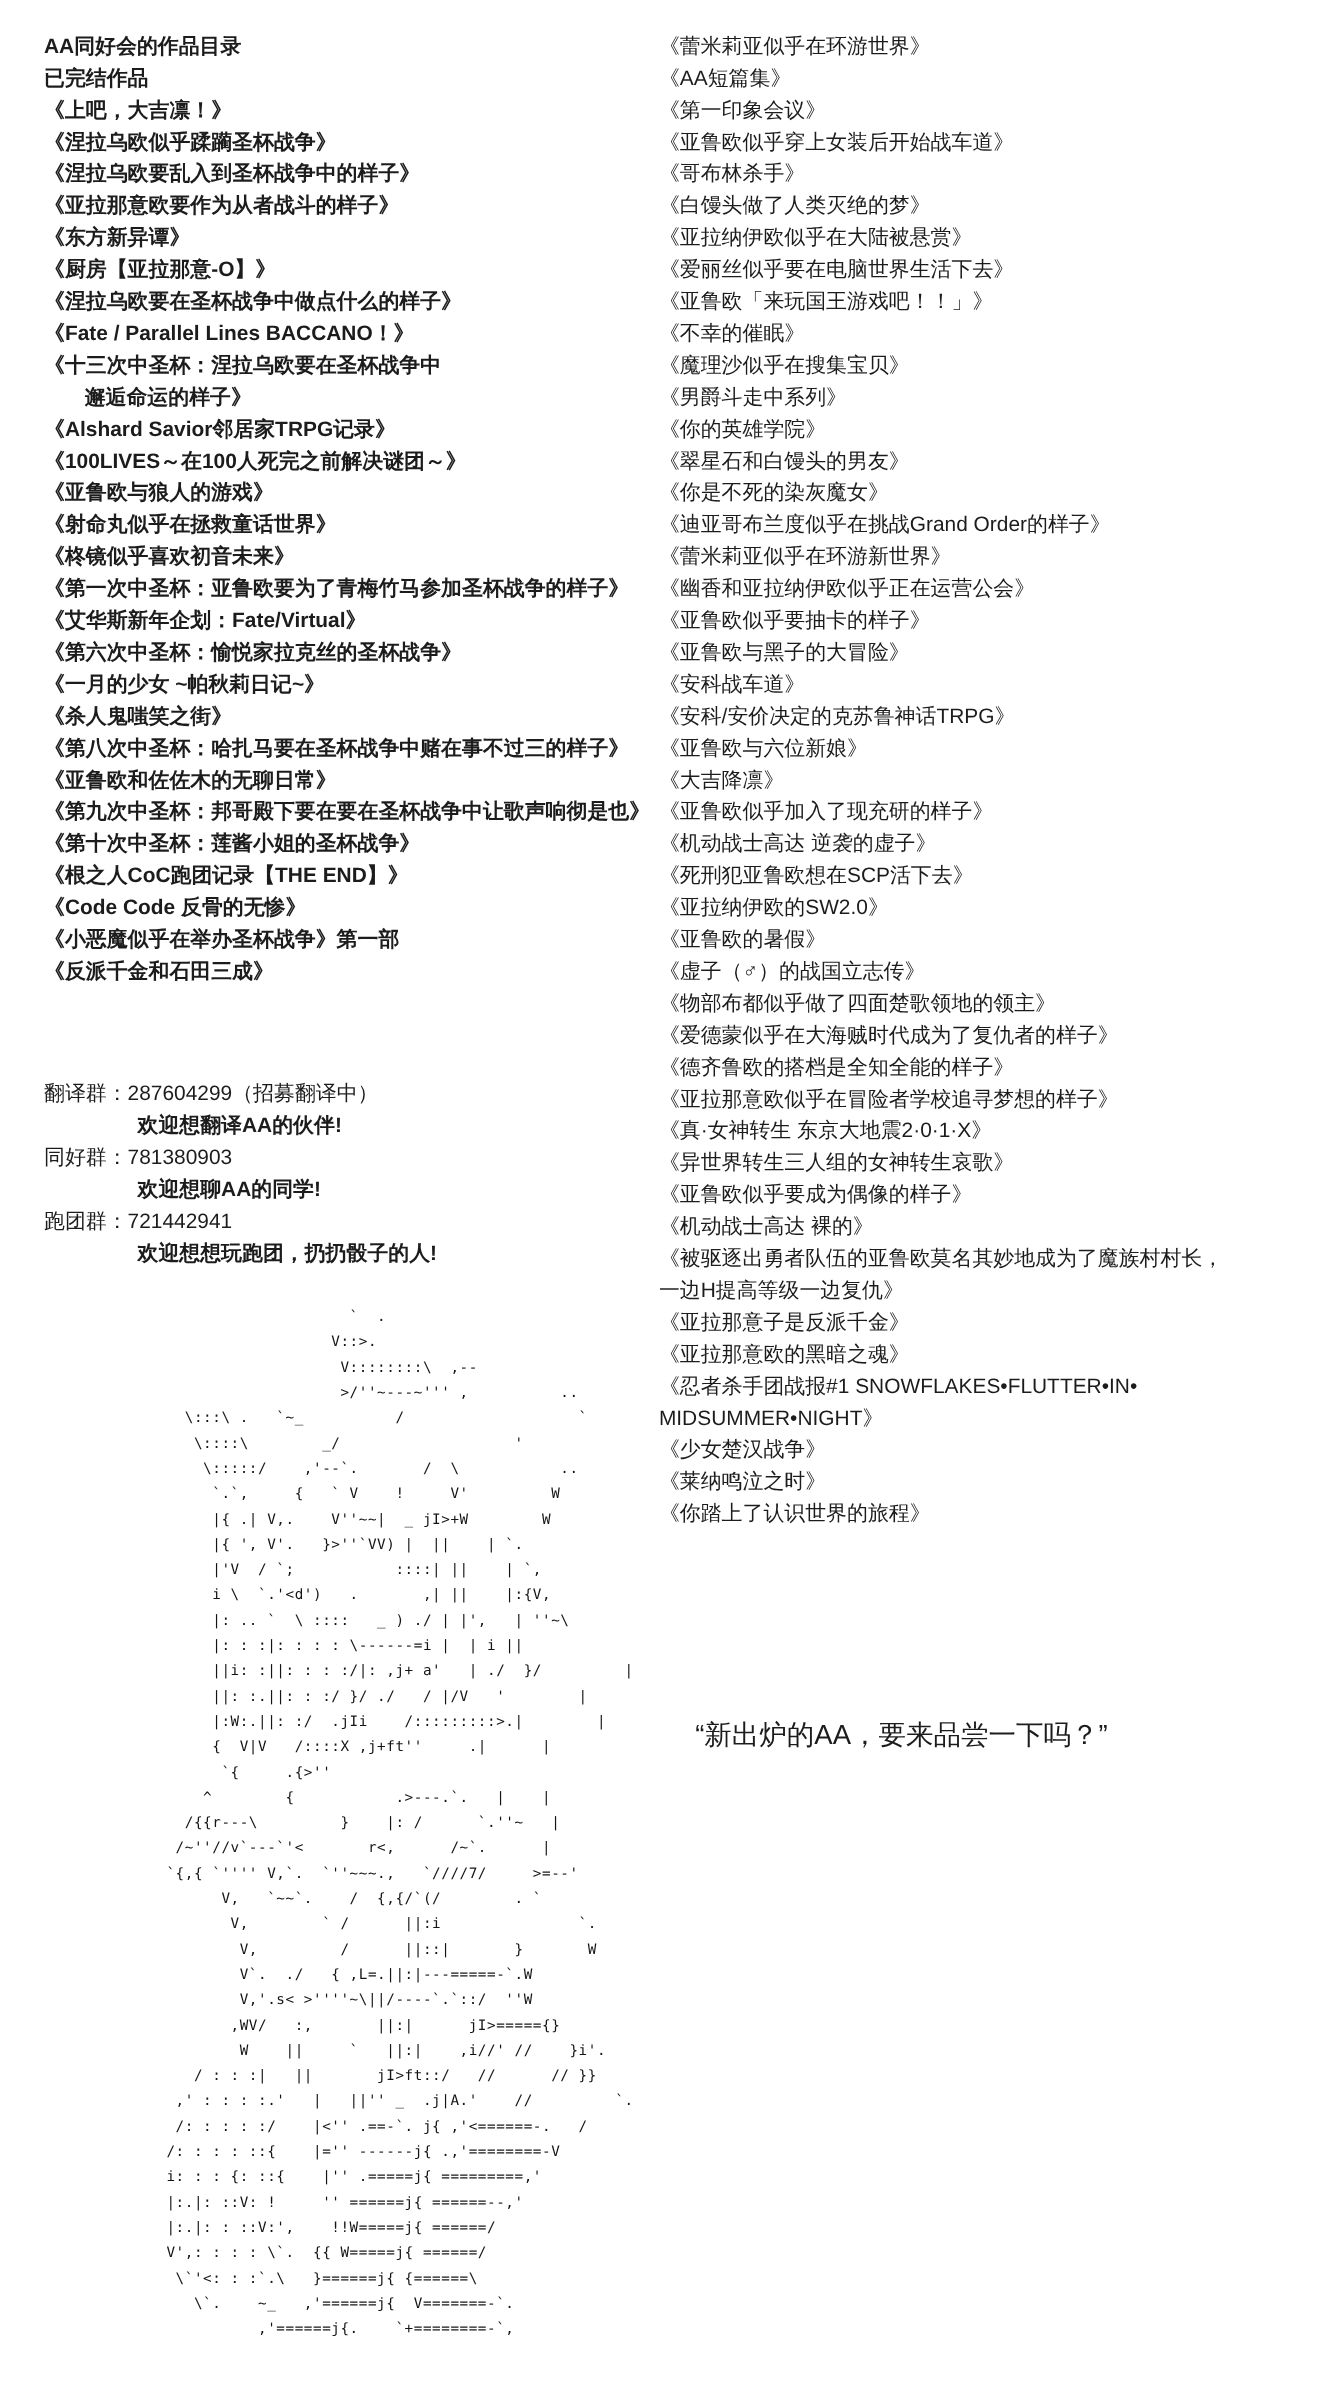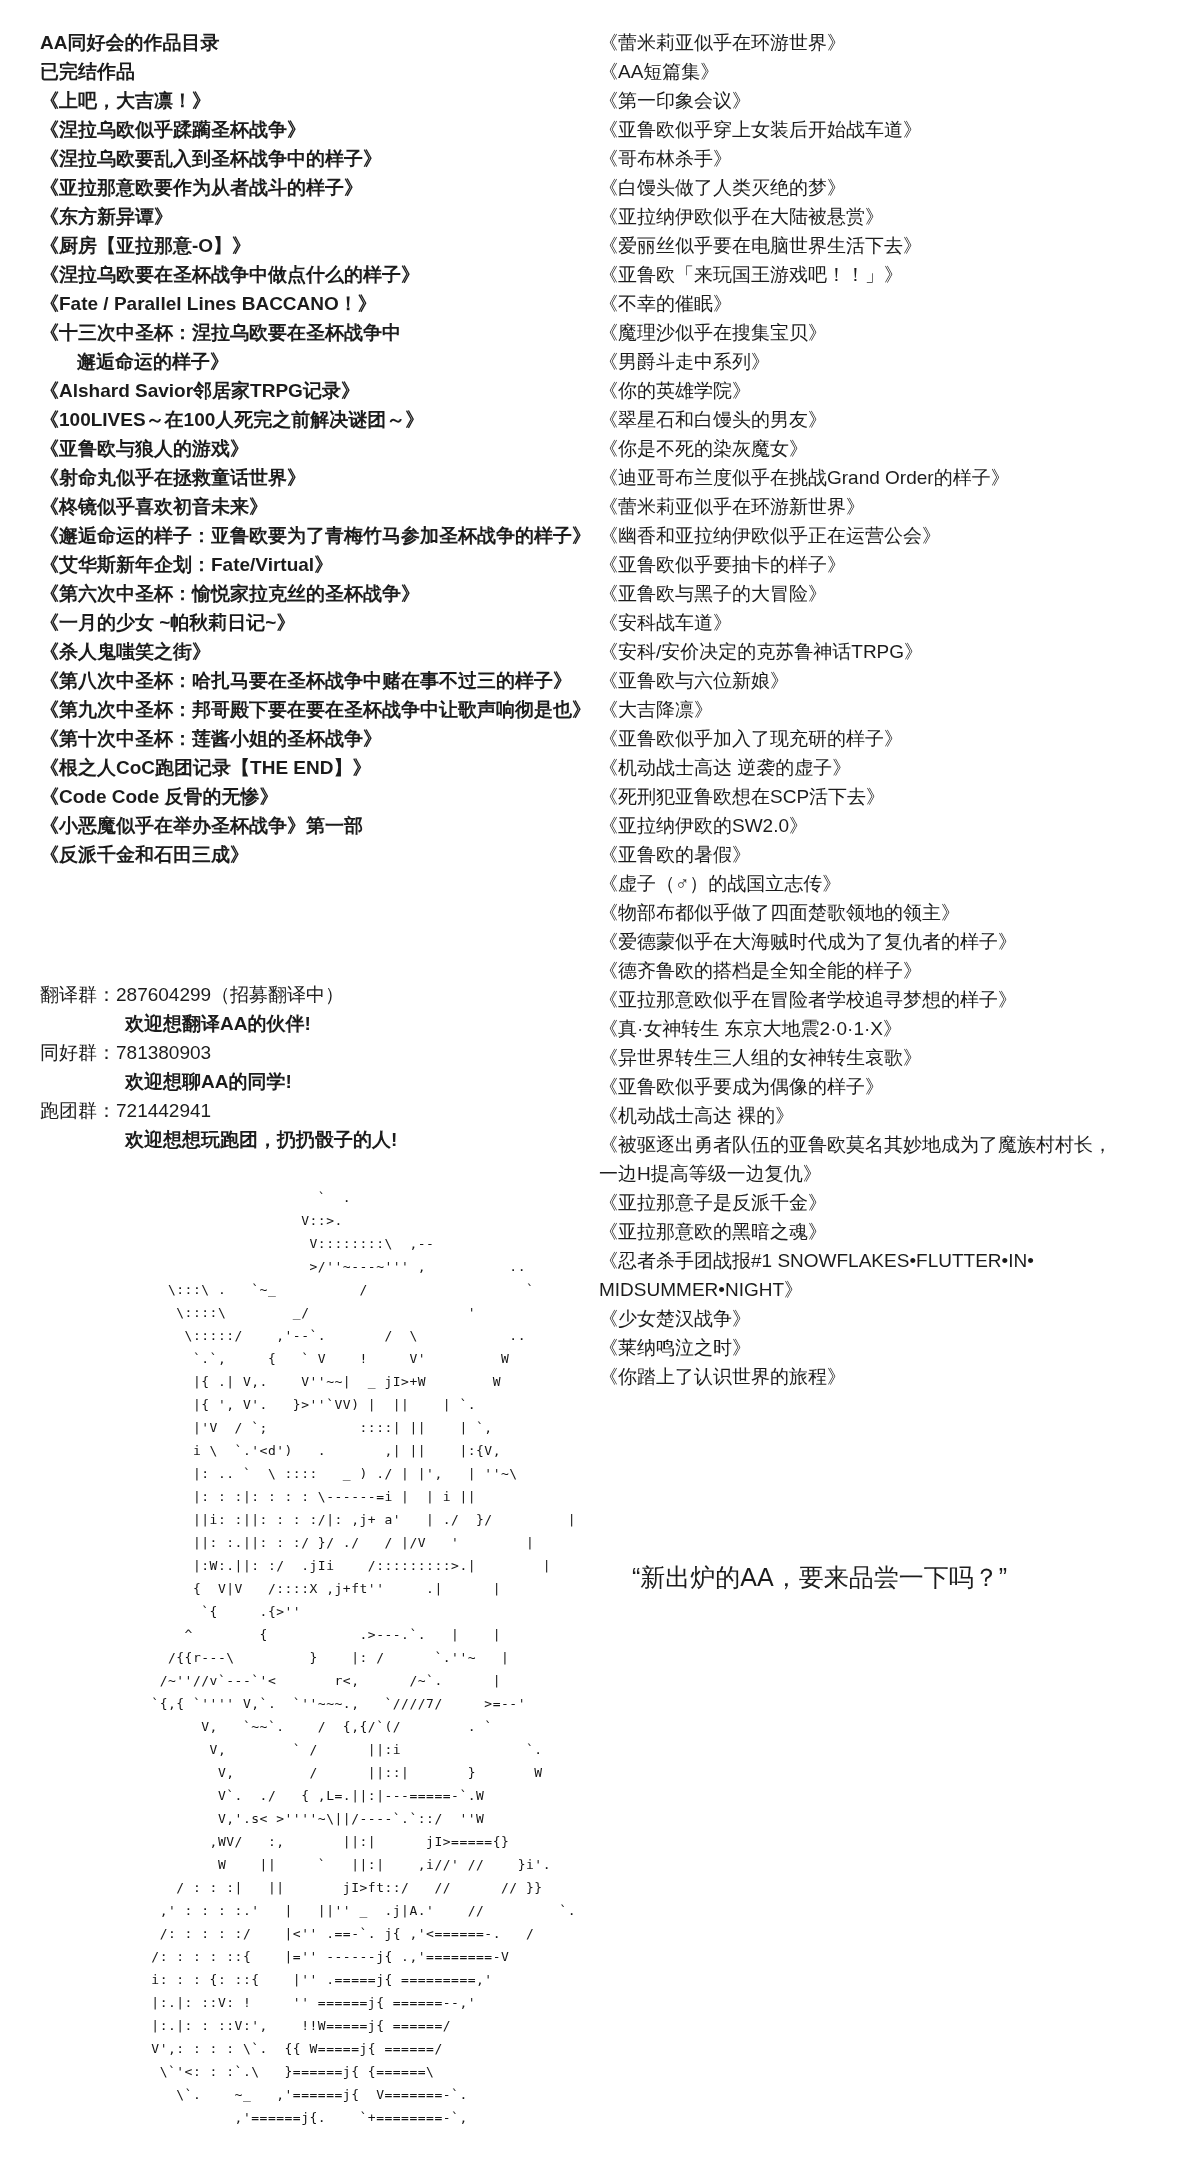--- a/index.html
+++ b/index.html
@@ -52,26 +52,27 @@
         <div class="line">《厨房【亚拉那意-O】》</div>
         <div class="line">《涅拉乌欧要在圣杯战争中做点什么的样子》</div>
         <div class="line">《Fate / Parallel Lines BACCANO！》</div>
         <div class="line">《十三次中圣杯：涅拉乌欧要在圣杯战争中</div>
         <div class="line">       邂逅命运的样子》</div>
         <div class="line">《Alshard Savior邻居家TRPG记录》</div>
         <div class="line">《100LIVES～在100人死完之前解决谜团～》</div>
         <div class="line">《亚鲁欧与狼人的游戏》</div>
         <div class="line">《射命丸似乎在拯救童话世界》</div>
         <div class="line">《柊镜似乎喜欢初音未来》</div>
-        <div class="line">《邂逅命运的样子：亚鲁欧要为了青梅竹马参加圣杯战争的样子》</div>
+        <div class="line">《第一次中圣杯：亚鲁欧要为了青梅竹马参加圣杯战争的样子》</div>
         <div class="line">《艾华斯新年企划：Fate/Virtual》</div>
         <div class="line">《第六次中圣杯：愉悦家拉克丝的圣杯战争》</div>
         <div class="line">《一月的少女 ~帕秋莉日记~》</div>
         <div class="line">《杀人鬼嗤笑之街》</div>
         <div class="line">《第八次中圣杯：哈扎马要在圣杯战争中赌在事不过三的样子》</div>
+        <div class="line">《亚鲁欧和佐佐木的无聊日常》</div>
         <div class="line">《第九次中圣杯：邦哥殿下要在要在圣杯战争中让歌声响彻是也》</div>
         <div class="line">《第十次中圣杯：莲酱小姐的圣杯战争》</div>
         <div class="line">《根之人CoC跑团记录【THE END】》</div>
         <div class="line">《Code Code 反骨的无惨》</div>
         <div class="line">《小恶魔似乎在举办圣杯战争》第一部</div>
         <div class="line">《反派千金和石田三成》</div>
       </div>
   </div>
 
   <div class="group-info">

